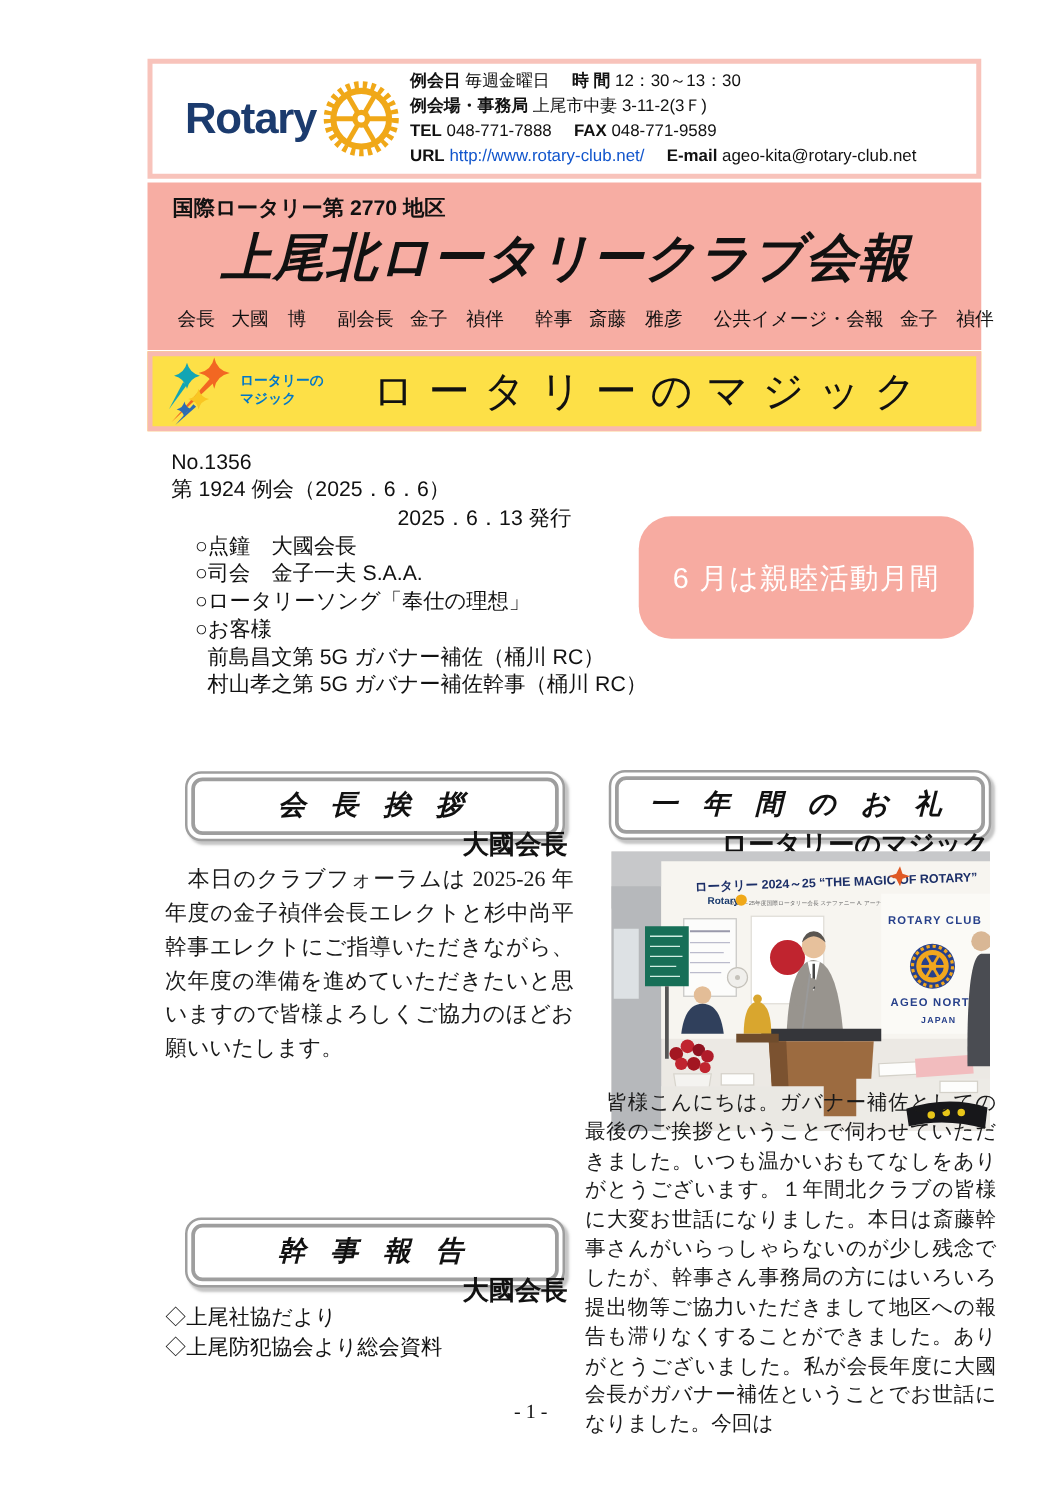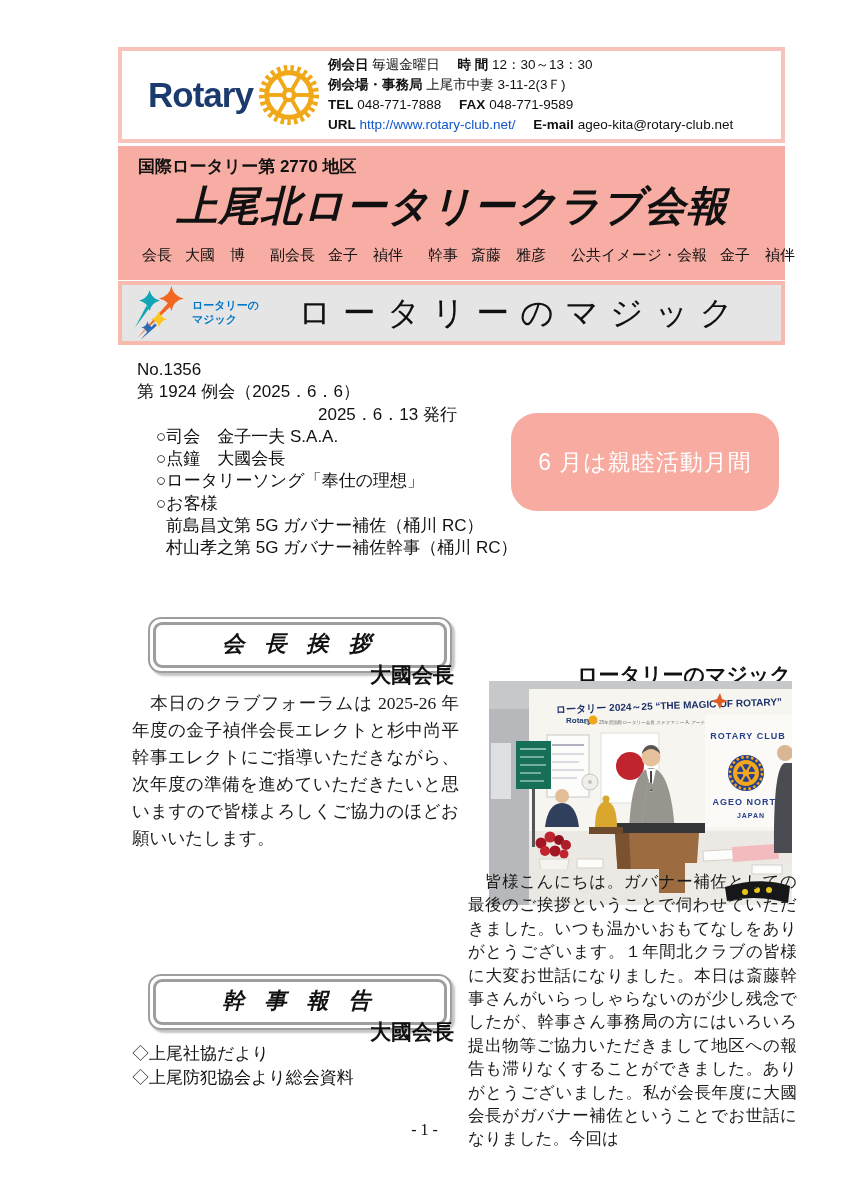--- a/index.html
+++ b/index.html
@@ -32,21 +32,21 @@
   .newsletter-title {
     font-size:41px; font-weight:bold; font-style:italic;
     text-align:center; letter-spacing:1px; margin-top:1px; white-space:nowrap;
   }
   .officers { display:flex; gap:25px; font-size:15px; margin-top:12px; padding-left:4px; white-space:nowrap; }
   .officer { display:flex; gap:13px; }
 
   
   .theme-banner {
     position:absolute; left:118px; top:281px; width:667px; height:64px;
-    background:#e5e5e5; border:4px solid #F8B9AF;
+    background:#fde047; border:4px solid #F8B9AF;
     display:flex; align-items:center;
   }
   .magic-logo { display:flex; align-items:center; gap:4px; padding-left:12px; width:176px; flex:0 0 auto; }
   .magic-logo-text { color:#0077C8; font-size:11px; font-weight:bold; line-height:1.25; }
   .theme-title {
     font-family:"Liberation Serif", serif; font-size:33px; letter-spacing:11px;
     white-space:nowrap;
   }
 
   
@@ -177,22 +177,22 @@
         <div>マジック</div>
       </div>
     </div>
     <div class="theme-title">ロータリーのマジック</div>
   </div>
 
   <div class="issue">
     <div>No.1356</div>
     <div>第 1924 例会（2025．6．6）</div>
     <div class="published">2025．6．13 発行</div>
+    <div class="agenda-item">○点鐘　大國会長</div>
     <div class="agenda-item">○司会　金子一夫 S.A.A.</div>
-    <div class="agenda-item">○点鐘　大國会長</div>
     <div class="agenda-item">○ロータリーソング「奉仕の理想」</div>
     <div class="agenda-item">○お客様</div>
     <div class="guest">前島昌文第 5G ガバナー補佐（桶川 RC）</div>
     <div class="guest">村山孝之第 5G ガバナー補佐幹事（桶川 RC）</div>
   </div>
 
   <div class="month-badge">6 月は親睦活動月間</div>
 
   <div class="heading-box" style="left:148px; top:617px; width:304px;">
     <div class="heading-inner">会 長 挨 拶</div>
@@ -204,20 +204,23 @@
 
   <div class="heading-box" style="left:148px; top:974px; width:304px;">
     <div class="heading-inner">幹 事 報 告</div>
   </div>
   <div class="byline" style="left:132px; top:1018px; width:322px;">大國会長</div>
   <div class="report-items">
     <div>◇上尾社協だより</div>
     <div>◇上尾防犯協会より総会資料</div>
   </div>
 
+  <div class="heading-box" style="left:487px; top:616px; width:306px;">
+    <div class="heading-inner">一 年 間 の お 礼</div>
+  </div>
   <div class="byline" style="left:467px; top:661px; width:324px;">ロータリーのマジック</div>
 
   <svg class="photo" viewBox="0 0 303 224">
     <rect x="0" y="0" width="303" height="224" fill="#ece9e4"></rect>
     <path d="M0,0 H303 V13 L40,28 L0,46 Z" fill="#c7c8ca"></path>
     <rect x="0" y="28" width="40" height="196" fill="#b6b8bb"></rect>
     <rect x="2" y="62" width="20" height="56" fill="#dde1e4"></rect>
     <g>
       <rect x="40" y="8" width="263" height="142" fill="#f7f5f0"></rect>
       <text x="180" y="28" font-size="10" fill="#1c2f68" font-weight="bold" text-anchor="middle" transform="rotate(-2 180 28)">ロータリー 2024～25 “THE MAGIC OF ROTARY”</text>

